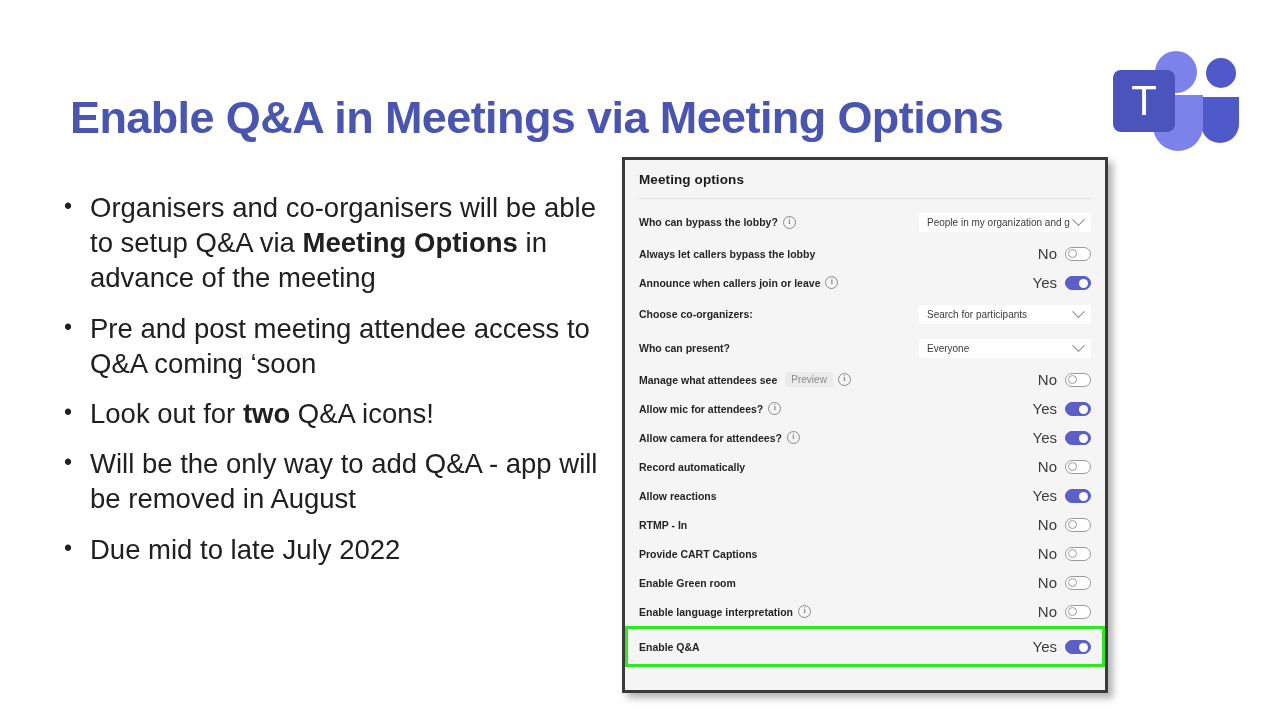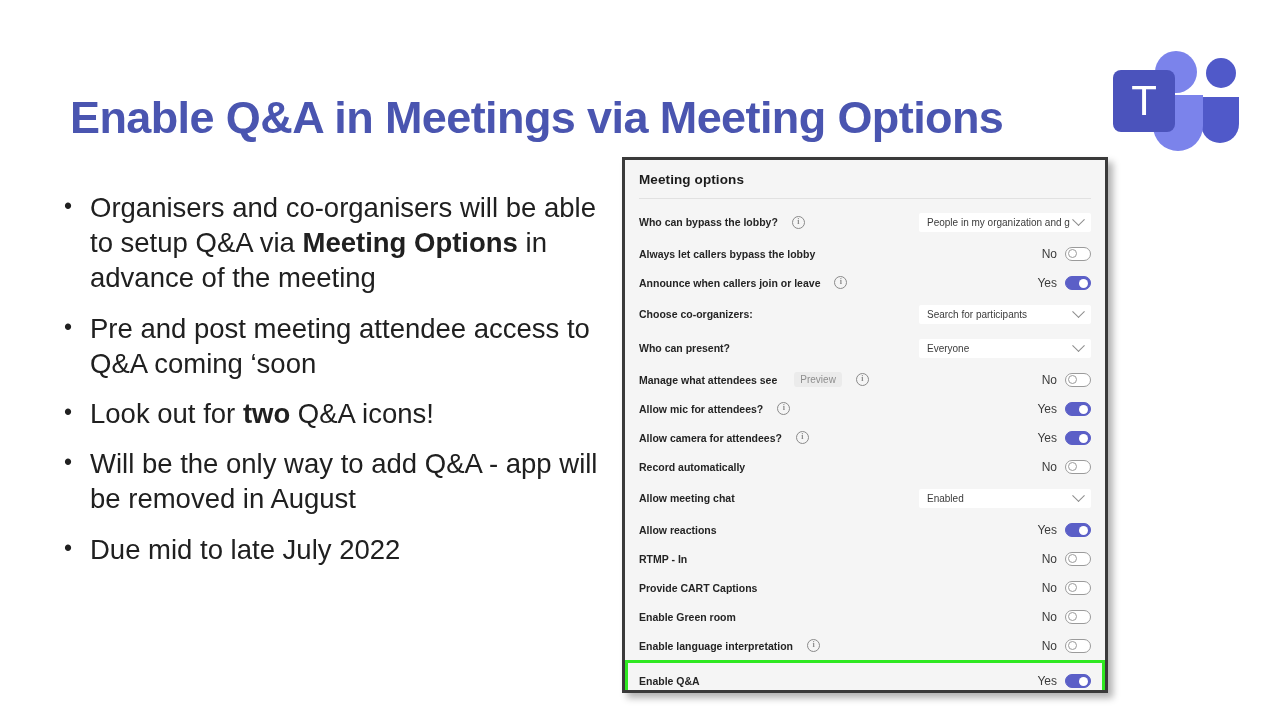--- a/index.html
+++ b/index.html
@@ -43,40 +43,40 @@
   .dlg-divider{height:1px;background:#e1e1e1;margin:11px 14px 0 14px;}
 
   .rows{padding:6px 14px 0 14px;}
   .opt-row{
     display:flex;align-items:center;min-height:23px;
     padding:3px 0;position:relative;
   }
   .opt-row.tall{min-height:28px;}
   .opt-label{
     font-size:10.5px;font-weight:bold;color:#242424;
-    display:flex;align-items:center;gap:14px;white-space:nowrap;
+    display:flex;align-items:center;gap:5px;white-space:nowrap;
   }
   .opt-right{margin-left:auto;display:flex;align-items:center;gap:8px;}
 
   .info-icon{
     display:inline-block;width:11px;height:11px;border:1px solid #8a8a8a;
     border-radius:50%;position:relative;flex:0 0 11px;
   }
   .info-icon::after{
     content:"i";position:absolute;left:0;right:0;top:-1px;
     text-align:center;font-size:8px;color:#8a8a8a;font-style:normal;
     font-family:"Liberation Serif",serif;line-height:12px;
   }
 
   .preview-badge{
     background:#ebebeb;color:#8d8d8d;font-size:10px;font-weight:normal;
     padding:2px 6px;border-radius:3px;margin-left:3px;
   }
 
-  .yn-text{font-size:12px;color:#3b3b3b;}
+  .yn-text{font-size:15px;color:#3b3b3b;}
 
   .toggle{
     width:26px;height:14px;border-radius:7px;position:relative;flex:0 0 26px;
     box-sizing:border-box;
   }
   .toggle.off{background:#ffffff;border:1.2px solid #9b9b9b;}
   .toggle.off .knob{
     position:absolute;left:2px;top:1.6px;width:9px;height:9px;border-radius:50%;
     background:#ffffff;border:1.2px solid #9b9b9b;box-sizing:border-box;
   }
@@ -252,31 +252,20 @@
           <div class="opt-label">
             <span>Record automatically</span>
           </div>
           <div class="opt-right">
             <span class="yn-text">No</span>
             <span class="toggle off">
               <span class="knob"></span>
             </span>
           </div>
         </div>
-        <div class="opt-row tall">
-          <div class="opt-label">
-            <span>Allow meeting chat</span>
-          </div>
-          <div class="opt-right">
-            <div class="dropdown">
-              <span class="dd-value">Enabled</span>
-              <span class="chev"></span>
-            </div>
-          </div>
-        </div>
         <div class="opt-row">
           <div class="opt-label">
             <span>Allow reactions</span>
           </div>
           <div class="opt-right">
             <span class="yn-text">Yes</span>
             <span class="toggle on">
               <span class="knob"></span>
             </span>
           </div>

